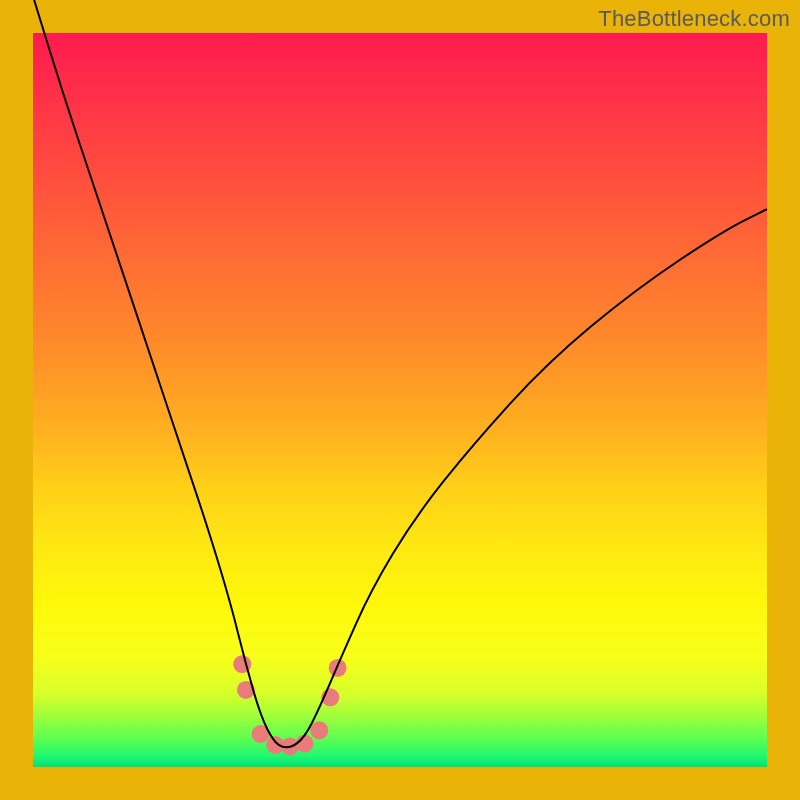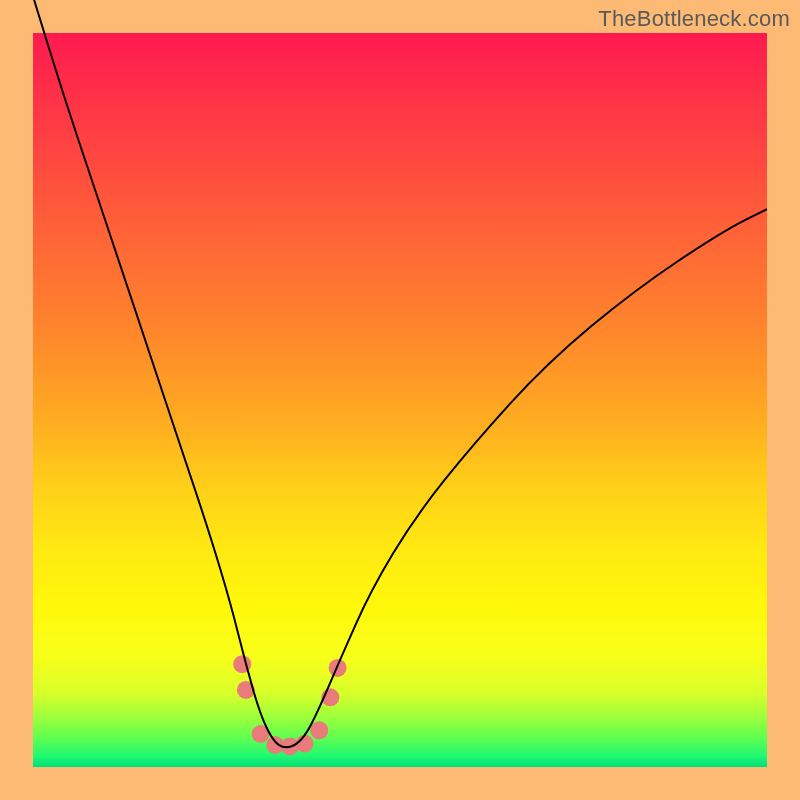--- a/index.html
+++ b/index.html
@@ -10,21 +10,21 @@
     overflow: hidden;
     background: #000;
     font-family: Arial, Helvetica, sans-serif;
   }
   .frame {
     position: absolute;
     top: 0;
     left: 0;
     width: 800px;
     height: 800px;
-    background: #fdba74;
+    background: #eab308;
   }
   .plot-area {
     position: absolute;
     top: 33px;
     left: 33px;
     width: 734px;
     height: 734px;
     
     background: linear-gradient(
       to bottom,

